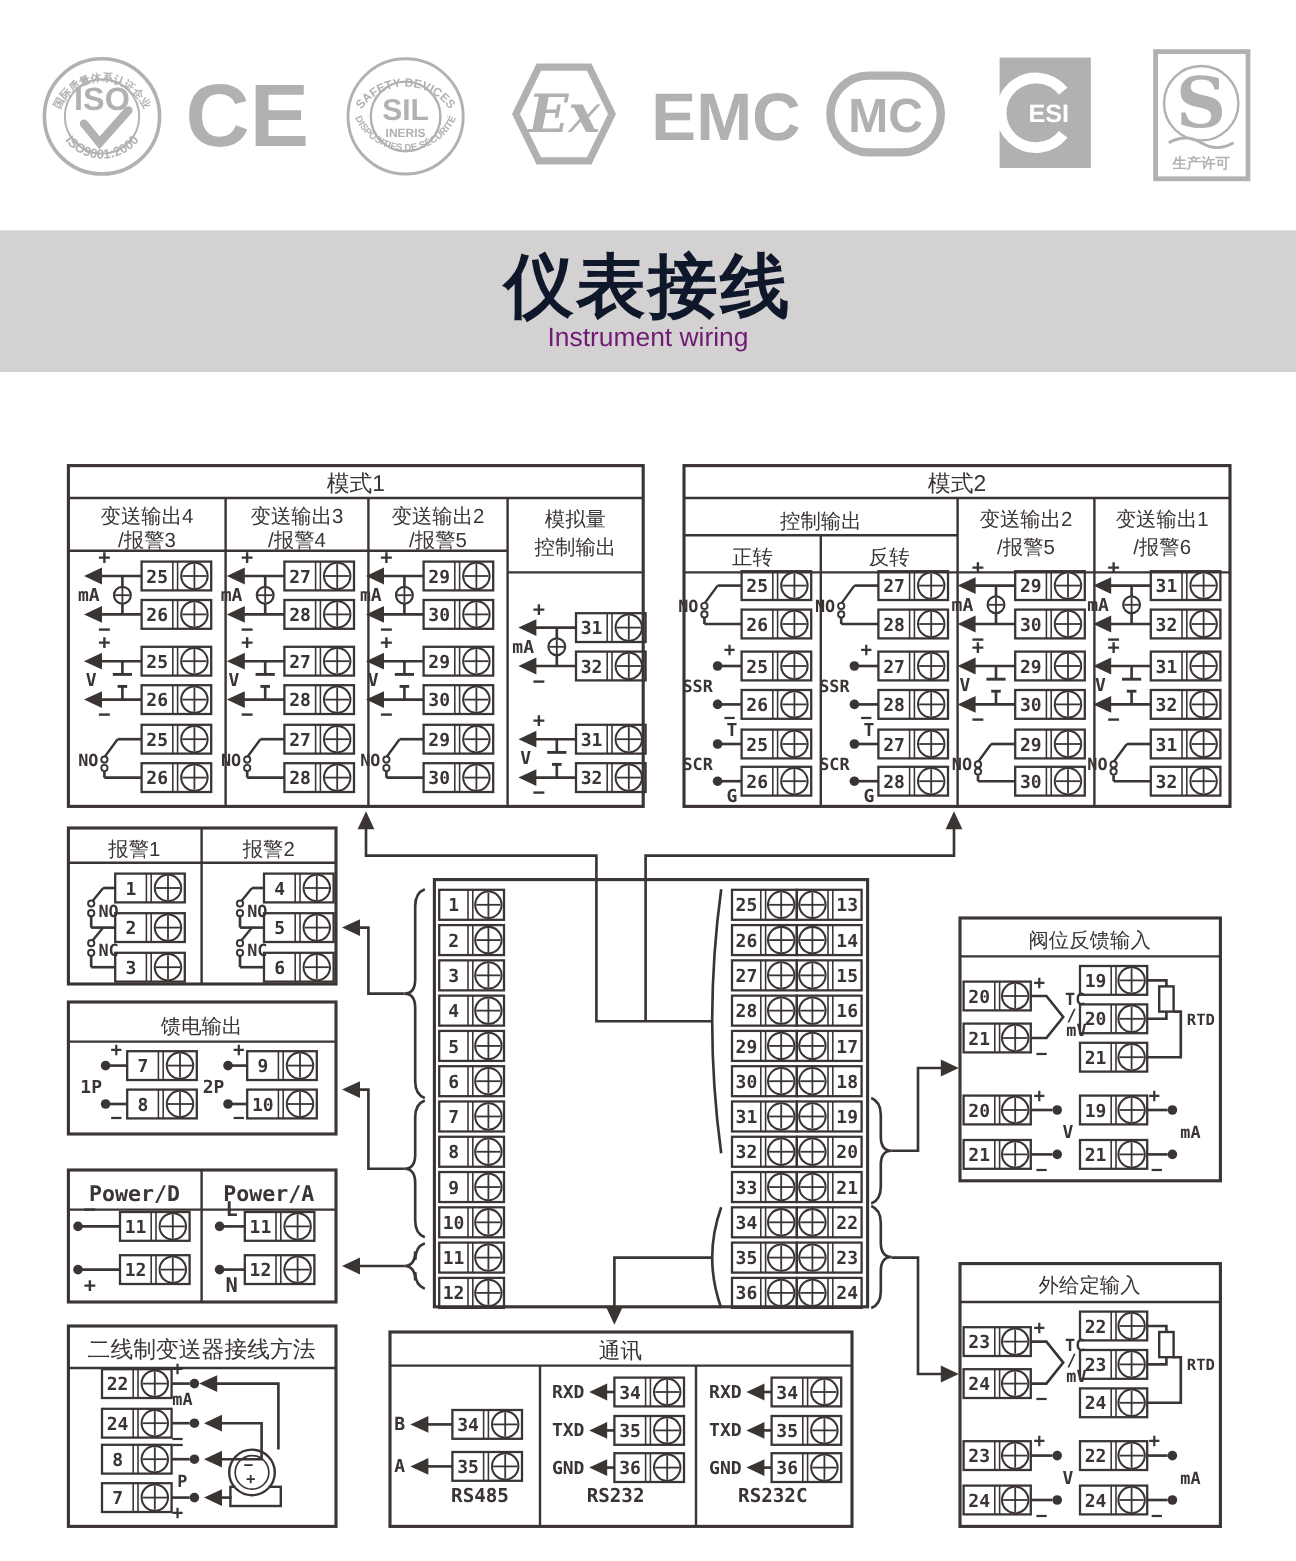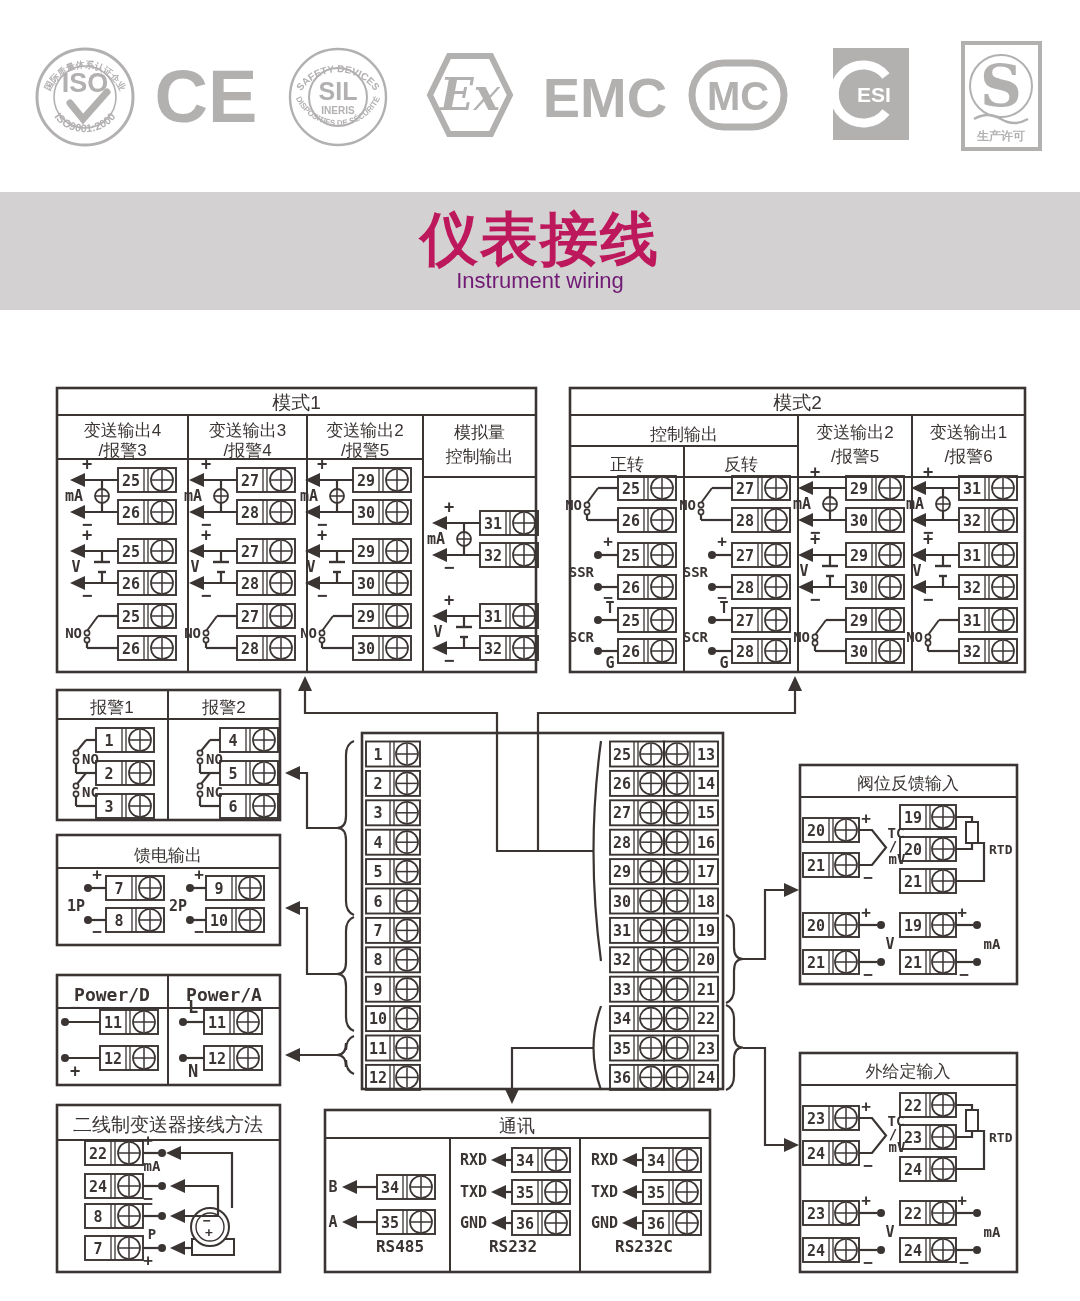--- a/index.html
+++ b/index.html
@@ -1,20 +1,20 @@
 <!DOCTYPE html>
 <html><head>
 <meta charset="utf-8">
 <style>
   html,body{margin:0;padding:0;background:#fff;}
   .page{position:relative;width:1080px;height:1301px;background:#fff;overflow:hidden;}
   svg{position:absolute;top:0;left:0;}
   .banner{position:absolute;top:192px;left:0;width:1080px;height:118px;background:#d3d1d1;
           display:flex;flex-direction:column;align-items:center;justify-content:center;}
-  .banner-title{font-family:"Liberation Sans",sans-serif;font-weight:bold;font-size:58px;color:#be185d;letter-spacing:2px;line-height:1;}
+  .banner-title{font-family:"Liberation Sans",sans-serif;font-weight:bold;font-size:58px;color:#0f172a;letter-spacing:2px;line-height:1;}
   .banner-sub{font-family:"Liberation Sans",sans-serif;font-size:22px;color:#701a75;margin-top:2px;line-height:1;}
   .cn{font-family:"Liberation Sans",sans-serif;}
   .mono{font-family:"DejaVu Sans Mono",monospace;font-weight:bold;}
 </style>
 </head>
 <body>
 
 <div class="page">
   <svg id="diagram" width="1080" height="1301" viewBox="0 0 1080 1301">
       <g>

